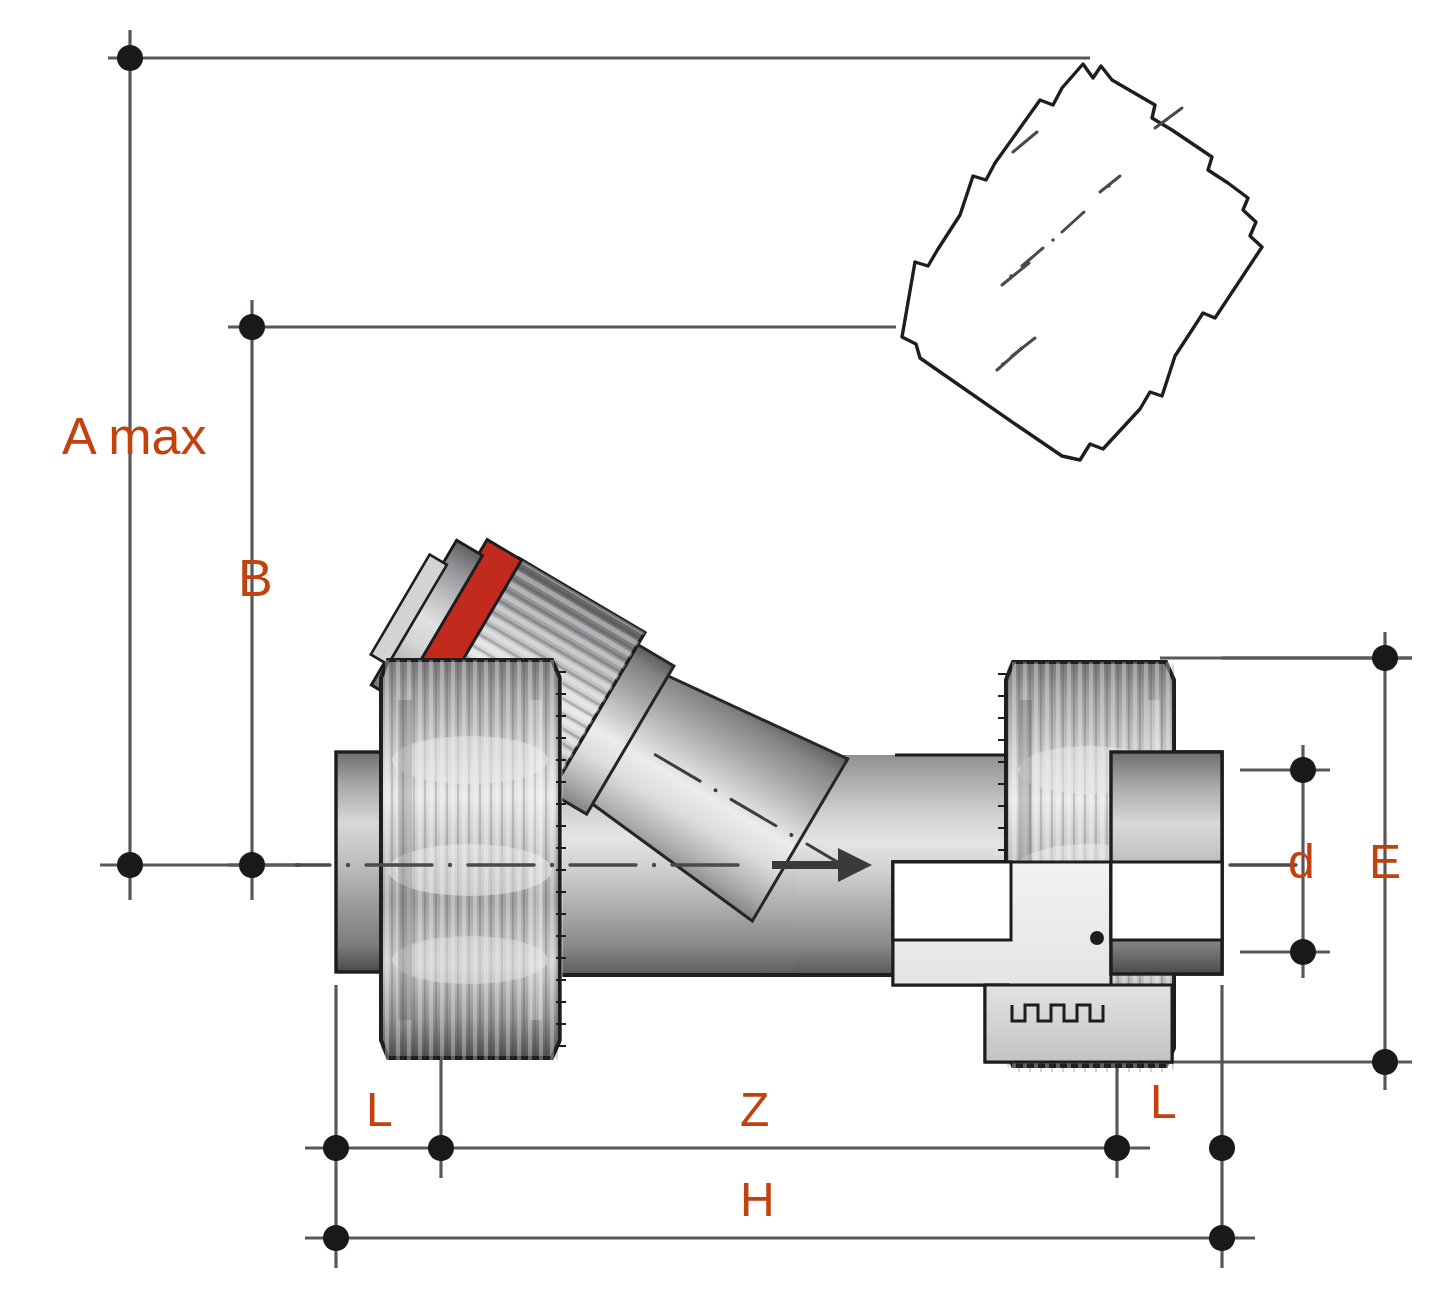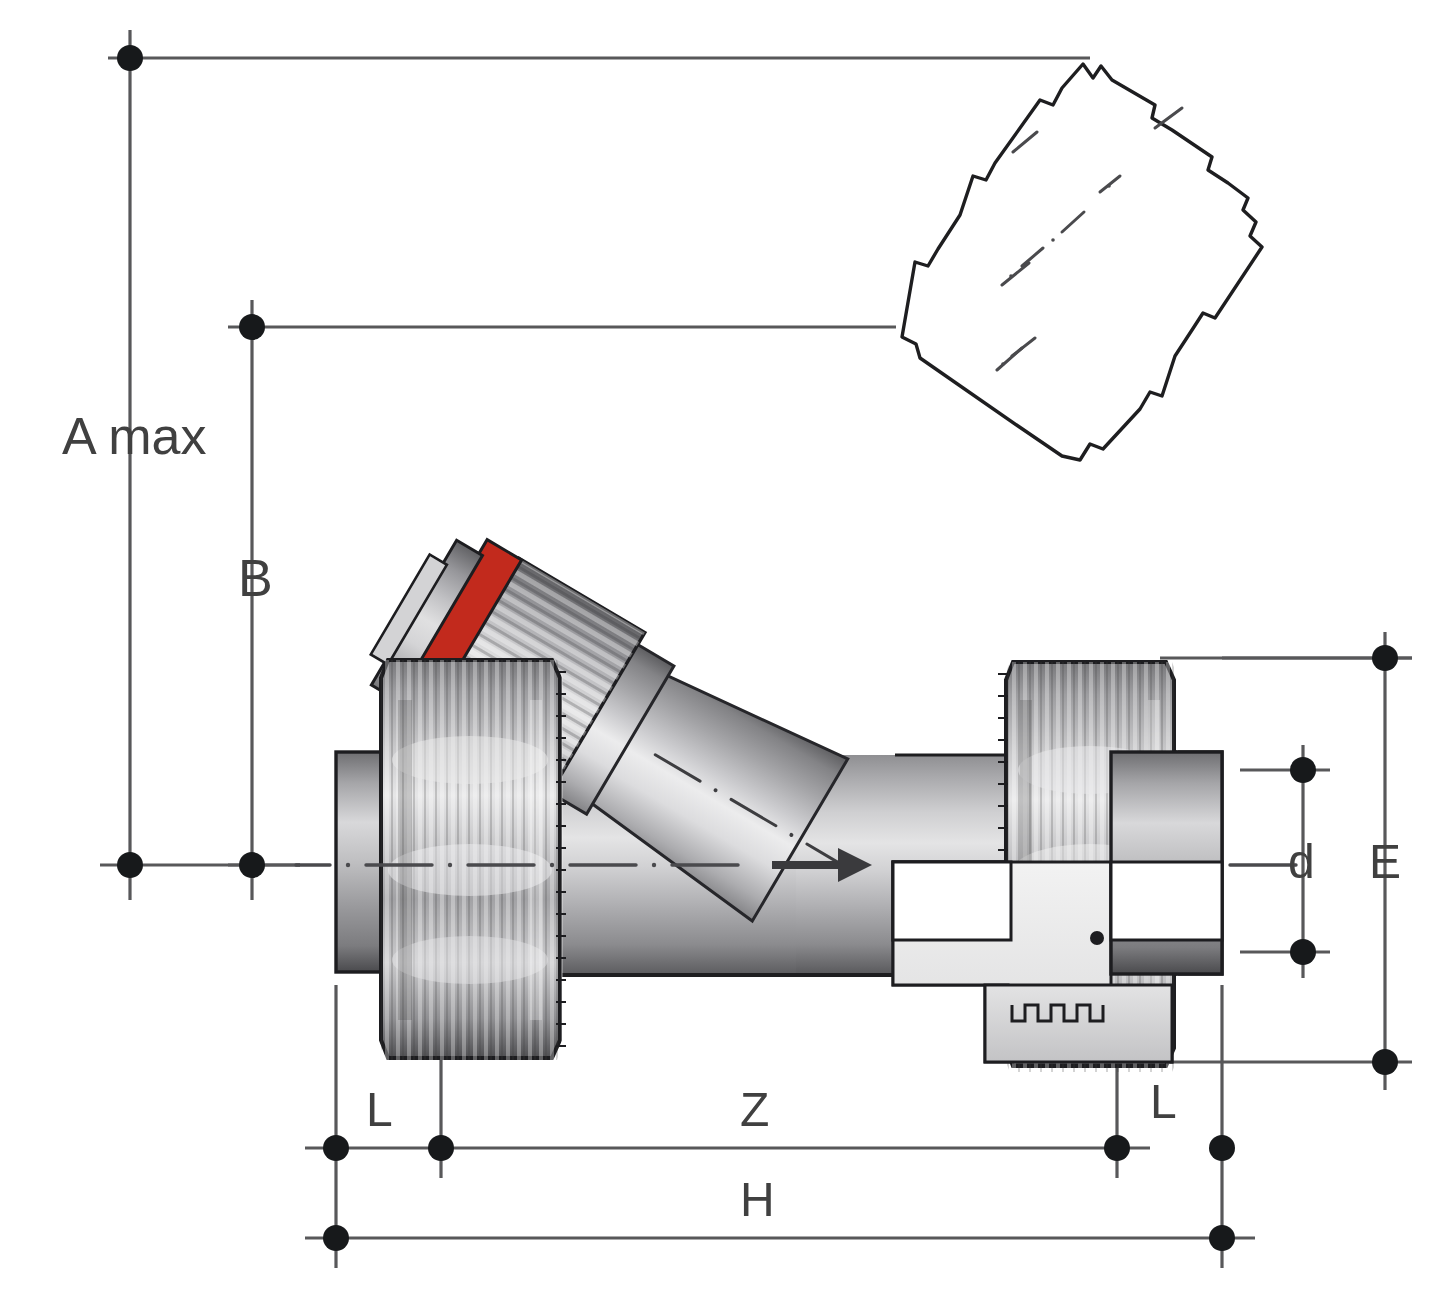--- a/index.html
+++ b/index.html
@@ -6,21 +6,21 @@
   html,body{margin:0;padding:0;background:#ffffff;}
   body{
     width:1439px;height:1299px;
     font-family:"Liberation Sans","DejaVu Sans",sans-serif;
     overflow:hidden;position:relative;
   }
   #stage{position:absolute;left:0;top:0;width:1439px;height:1299px;}
   #stage svg{display:block;}
   .dimlabel{
     position:absolute;
-    color:#404040;
+    color:#c2410c;
     font-family:"Liberation Sans","DejaVu Sans",sans-serif;
     font-weight:400;
     white-space:nowrap;
     user-select:none;
     line-height:1;
   }
 </style>
 </head>
 <body>
 

